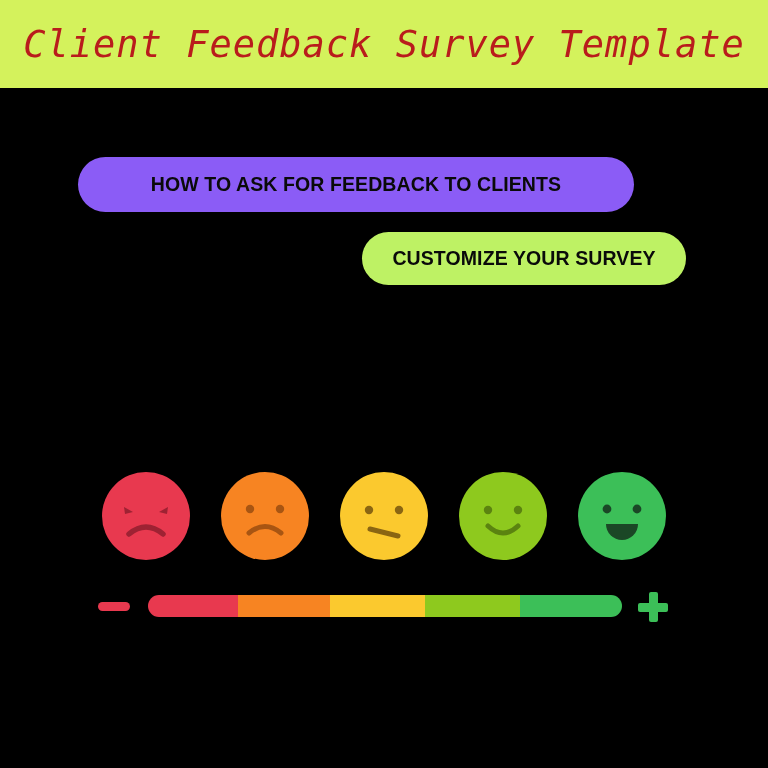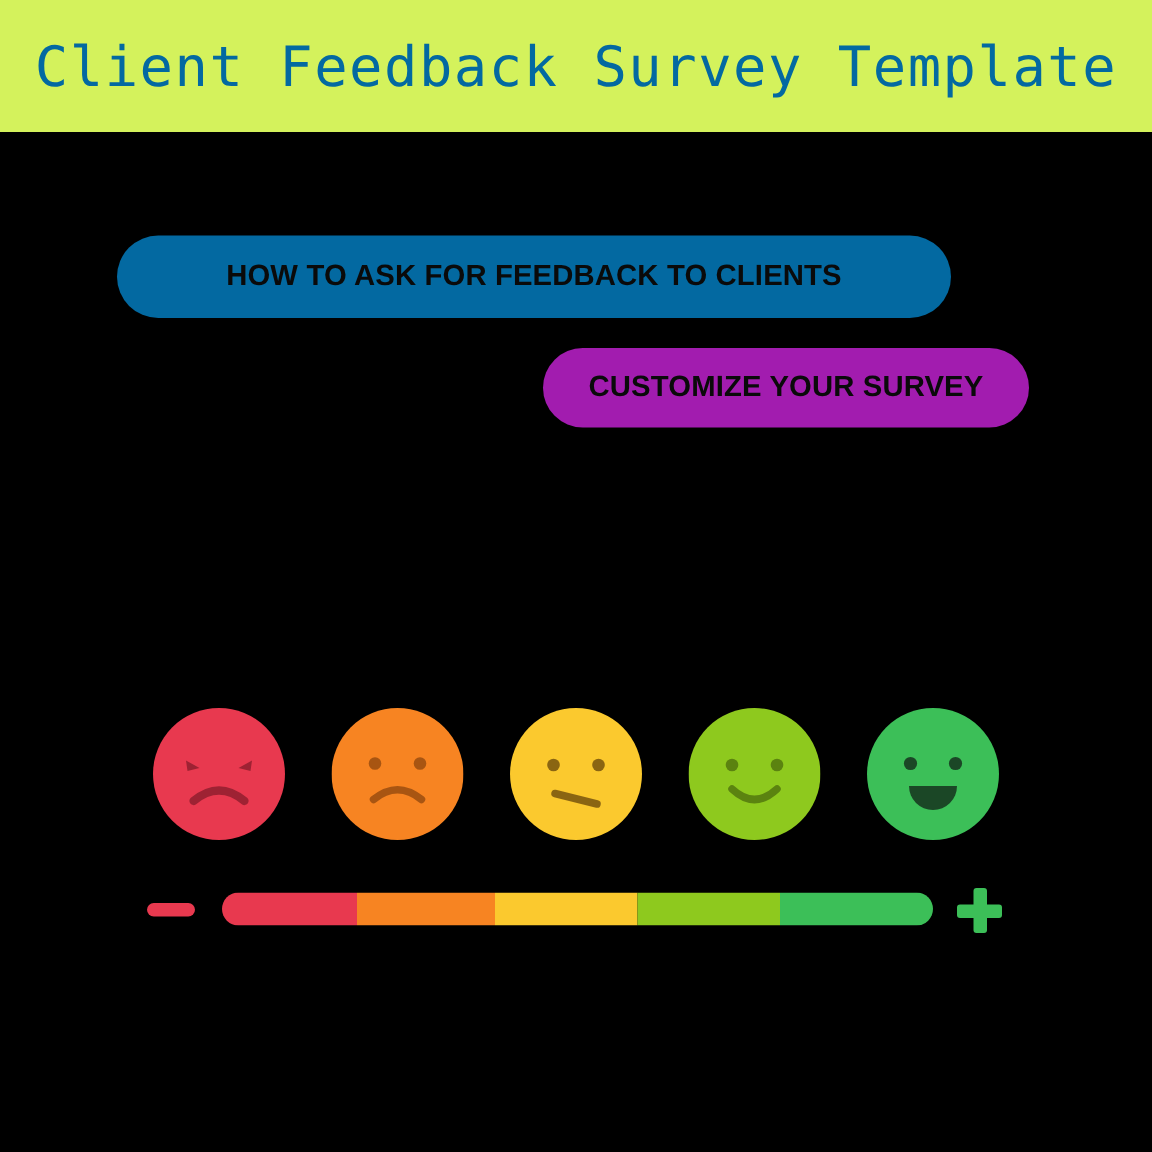--- a/index.html
+++ b/index.html
@@ -155,29 +155,29 @@
     background: #3cbf58;
     border-radius: 2px;
   }
 </style>
 </head>
 <body>
 
 <div id="canvas" style="background: rgb(0, 0, 0);">
 
   <div id="title-banner" style="background: rgb(212, 242, 92);">
-    <div id="title-text" style="color: #0369a1;">Client Feedback Survey Template</div>
-  </div>
-
-  <div class="pill" id="btn-how" style="background: #0369a1;">
+    <div id="title-text" style="color: #b91c1c; font-style: italic;">Client Feedback Survey Template</div>
+  </div>
+
+  <div class="pill" id="btn-how" style="background: #8b5cf6;">
     <span class="pill-label" style="color: rgb(10, 10, 10);">HOW TO ASK FOR FEEDBACK TO CLIENTS</span>
   </div>
 
 
-  <div class="pill" id="btn-customize" style="background: #a21caf;">
+  <div class="pill" id="btn-customize" style="background: #bef264;">
     <span class="pill-label" style="color: rgb(10, 10, 10);">CUSTOMIZE YOUR SURVEY</span>
   </div>
 
   <div id="faces-row">
 
     <div class="face" id="face-angry" style="left: 102px;">
       <svg viewBox="0 0 88 88" xmlns="http://www.w3.org/2000/svg">
         <circle cx="44" cy="44" r="44" fill="#e8394f"></circle>
         <path d="M22 35 L31 40 L23 42 Z" fill="#9e2233"></path>
         <path d="M66 35 L57 40 L65 42 Z" fill="#9e2233"></path>

